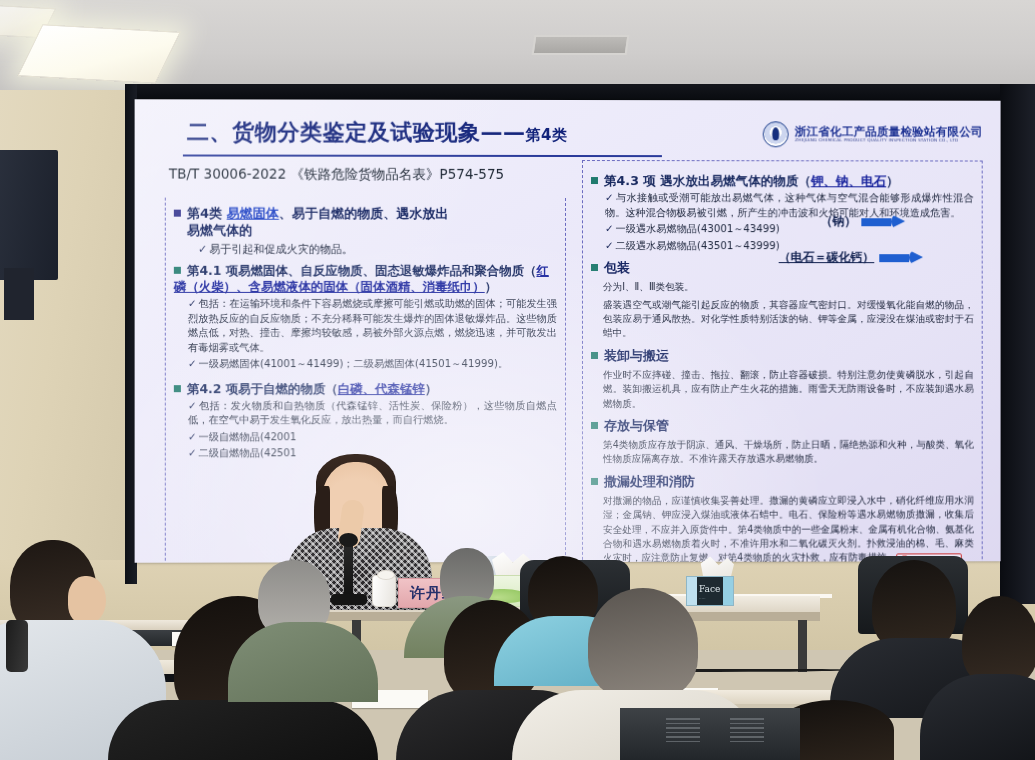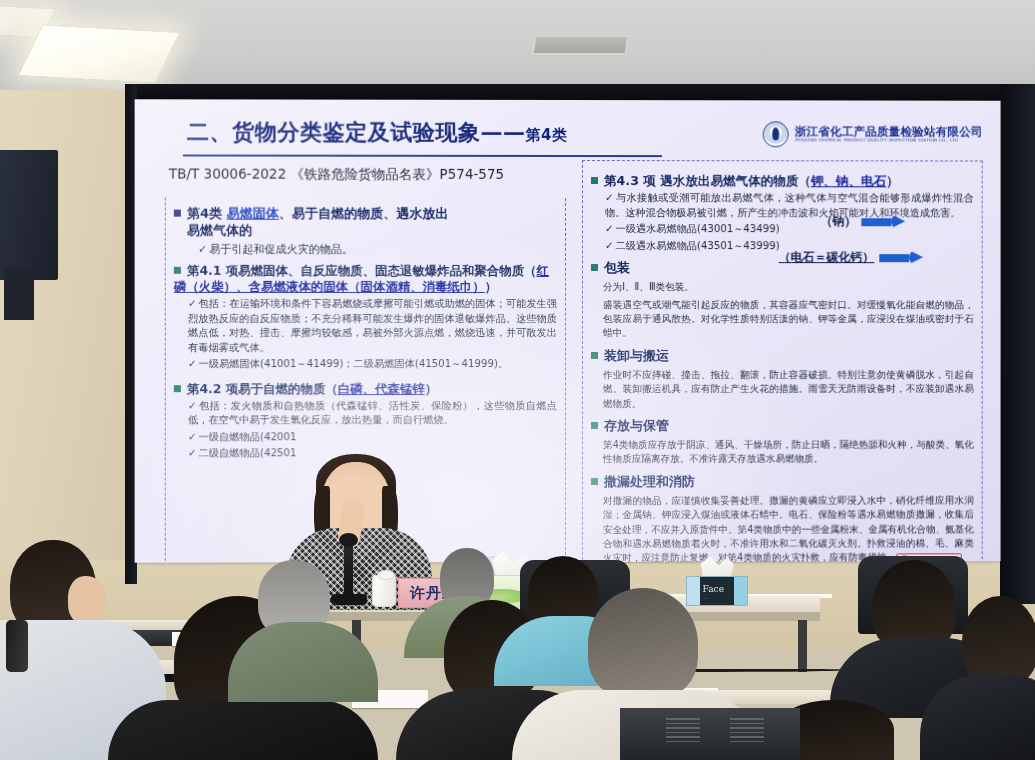--- a/index.html
+++ b/index.html
@@ -227,21 +227,21 @@
   .tissue-green .blob{
     position:absolute;left:4px;bottom:3px;width:46px;height:14px;
     background:radial-gradient(ellipse at 40% 60%, #b9dc8a, #8fc45d);border-radius:50% 50% 40% 60%;
   }
   .tissue-pop {
     position:absolute; left:492px; top:552px; width:40px; height:26px;
     background:linear-gradient(160deg,#ffffff,#ece9e2);
     clip-path: polygon(12% 100%, 0 30%, 28% 0, 52% 40%, 78% 6%, 100% 36%, 88% 100%);
   }
   .tissue-dark {
-    position:absolute; left:686px; top:576px; width:62px; height:30px;
+    position:absolute; left:686px; top:576px; width:48px; height:30px;
     background:linear-gradient(90deg,#bfe0ef 0 22%, #1e2a31 22% 78%, #95cfe3 78% 100%);
     border:1px solid #8fb6c6;
   }
   .tissue-dark .t1{position:absolute;left:26%;top:7px;font-size:9px;color:#dfe9ee;font-family:"DejaVu Serif",serif;}
   .tissue-dark .t2{position:absolute;left:26%;top:19px;font-size:4px;color:#9fb6bf;}
   .tissue-pop2 {
     position:absolute; left:700px; top:556px; width:34px; height:22px;
     background:linear-gradient(160deg,#fdfdfd,#e9e6df);
     clip-path: polygon(10% 100%, 2% 34%, 30% 2%, 55% 42%, 80% 8%, 100% 38%, 90% 100%);
   }

